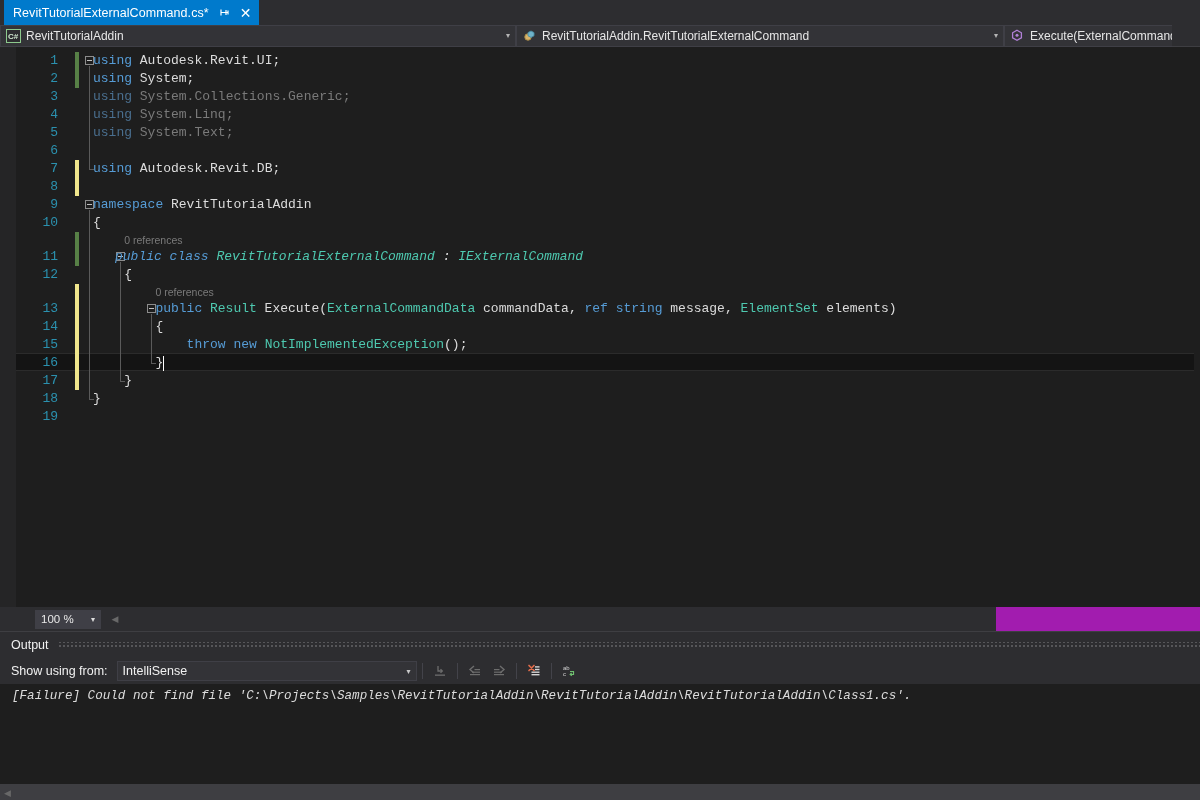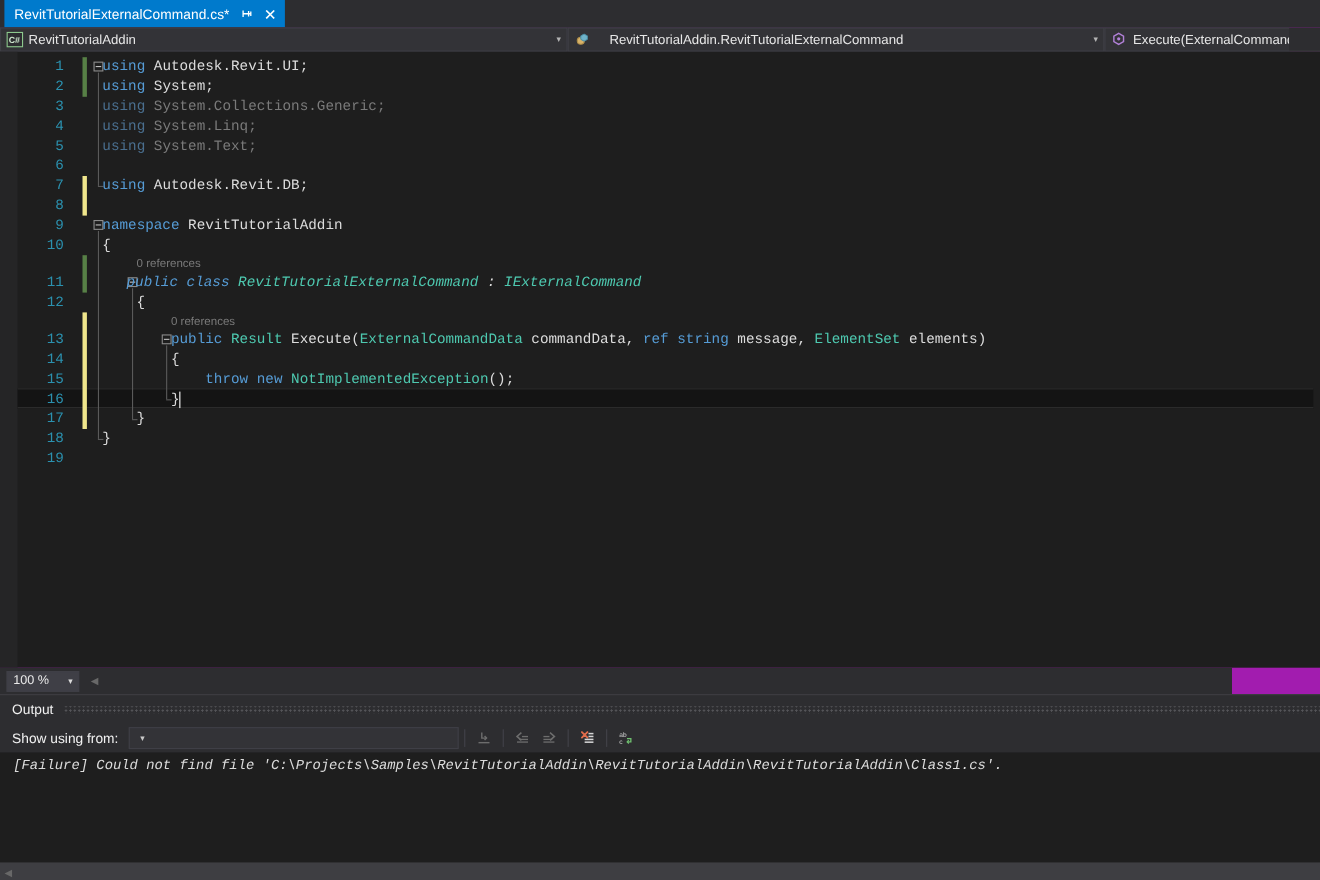--- a/index.html
+++ b/index.html
@@ -48,21 +48,21 @@
     display: flex; align-items: center;
     background: #333337;
     border: 1px solid #3f3f46;
     height: 22px;
     color: #e6e6e6;
     font-size: 12px;
     padding-left: 4px;
     overflow: hidden;
   }
   .nav-combo.proj { width: 516px; }
-  .nav-combo.type { width: 488px; gap: 12px; }
+  .nav-combo.type { width: 488px; }
   .nav-combo.member { width: 168px; border-right: none; }
   .nav-icon {
     width: 16px; height: 16px; flex: 0 0 16px;
     margin-right: 5px;
     display: flex; align-items: center; justify-content: center;
   }
   .nav-label { flex: 1 1 auto; white-space: nowrap; overflow: hidden; }
   .nav-arrow {
     flex: 0 0 14px; width: 14px; text-align: center;
     color: #b4b4b4; font-size: 8px; line-height: 22px;
@@ -150,23 +150,23 @@
   .ns-d { color: #7a7a7a; }
   .pln  { color: #dcdcdc; }
 
   .caret {
     position: absolute; width: 1px; height: 15px; background: #ffffff;
     top: 2px;
   }
 
   
   .zoomrow {
-    position: absolute; left: 0; top: 607px; width: 1120px; height: 24px;
-    background: #2d2d30;
-    display: flex; align-items: center;
+    position: absolute; left: 0; top: 607px; width: 996px; height: 24px;
+    background: #2d2d30;
+    display: flex; align-items: center; padding-left: 29px;
   }
   .zoom-combo {
     margin-left: 6px;
     width: 66px; height: 19px;
     background: #3f3f46;
     border: 1px solid #3f3f46;
     display: flex; align-items: center;
     color: #e8e8e8; font-size: 11.5px;
     padding-left: 5px;
   }
@@ -350,20 +350,21 @@
   <div class="outpanel">
 
     <div class="out-header">
       <span class="out-title">Output</span>
       <span class="out-grip"></span>
     </div>
 
     <div class="out-toolbar">
       <span class="out-lbl">Show using from:</span>
       <div class="out-combo">
+        <span class="ov">IntelliSense</span>
         <span class="oa">▾</span>
       </div>
 
       <span class="tb-sep"></span>
 
       <span class="tb-btn">
         <svg width="16" height="16" viewBox="0 0 16 16">
           <path d="M6 3 v5 h4" fill="none" stroke="#6d6d6d" stroke-width="1.3"></path>
           <path d="M8.5 6.2 l1.8 1.8 -1.8 1.8" fill="none" stroke="#6d6d6d" stroke-width="1.3"></path>
           <rect x="3" y="11.5" width="10" height="1.3" fill="#6d6d6d"></rect>

